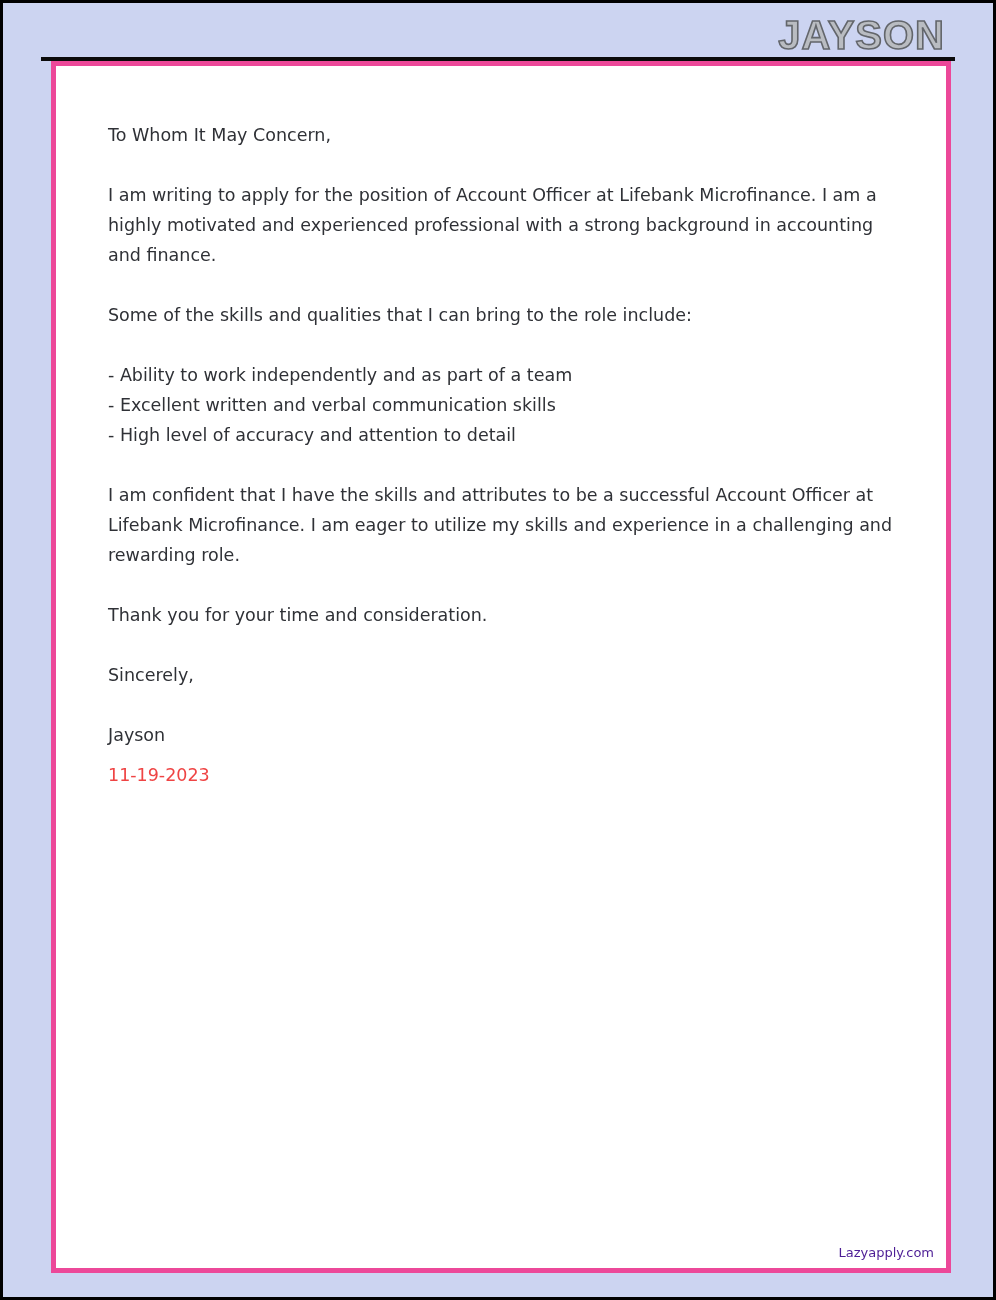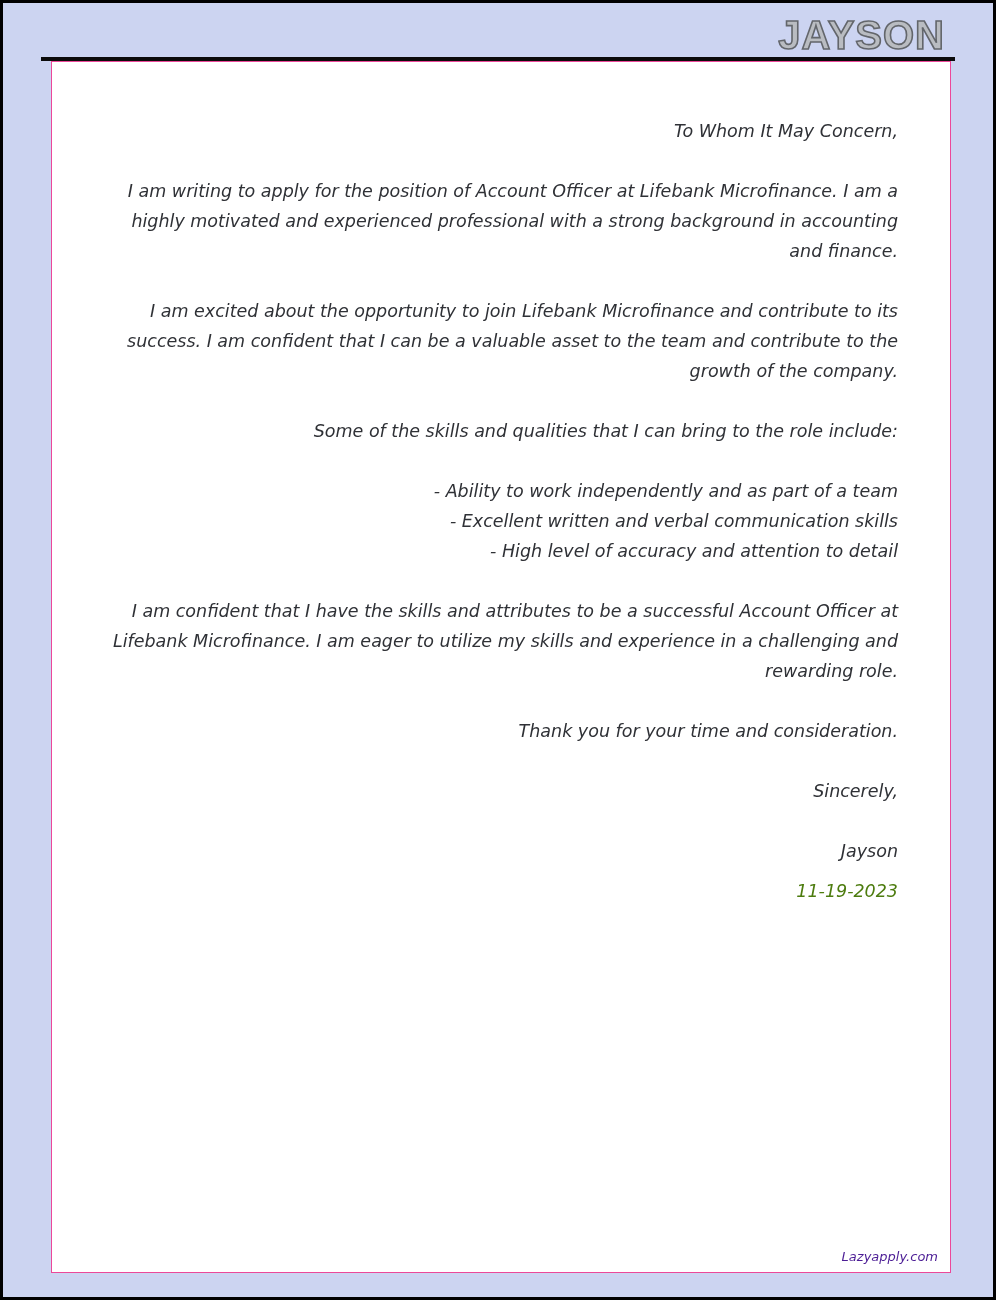--- a/index.html
+++ b/index.html
@@ -1,15 +1,15 @@
 <!DOCTYPE html>
 <html><head>
 <meta charset="utf-8">
 <style>
-  * { box-sizing: border-box; margin: 0; padding: 0; text-align: right; }
+  * { box-sizing: border-box; margin: 0; padding: 0; }
 
   html, body {
     width: 996px;
     height: 1300px;
   }
 
   body {
     font-family: "DejaVu Sans", "Liberation Sans", sans-serif;
     background: #ccd4f1;
   }
@@ -45,23 +45,22 @@
     background: #0b0b0b;
   }
 
   .page {
     position: absolute;
     top: 58px;
     left: 48px;
     width: 900px;
     height: 1212px;
     background: #ffffff;
-    border: 1px solid #ec4899;
+    border: 5px solid #ec4899;
     padding: 54px 52px 0 52px;
-    font-style: italic;
   }
 
   .letter {
     color: #2f3136;
     font-size: 17.5px;
     line-height: 30px;
   }
 
   .letter p {
     margin: 0 0 30px 0;
@@ -69,21 +68,21 @@
 
   .skills {
     margin: 0 0 30px 0;
   }
 
   .skills div {
     line-height: 30px;
   }
 
   .date-link {
-    color: #4d7c0f;
+    color: #ef4444;
     margin-bottom: 0;
     cursor: pointer;
   }
 
   .sign-name {
     margin-bottom: 10px !important;
   }
 
   .watermark {
     position: absolute;
@@ -102,21 +101,20 @@
 
   <div class="top-rule"></div>
 
   <div class="page">
     <div class="letter">
 
       <p>To Whom It May Concern,</p>
 
       <p>I am writing to apply for the position of Account Officer at Lifebank Microfinance. I am a highly motivated and experienced professional with a strong background in accounting and finance.</p>
 
-      <p>I am excited about the opportunity to join Lifebank Microfinance and contribute to its success. I am confident that I can be a valuable asset to the team and contribute to the growth of the company.</p>
 
       <p>Some of the skills and qualities that I can bring to the role include:</p>
 
       <div class="skills">
         <div>- Ability to work independently and as part of a team</div>
         <div>- Excellent written and verbal communication skills</div>
         <div>- High level of accuracy and attention to detail</div>
       </div>
 
       <p>I am confident that I have the skills and attributes to be a successful Account Officer at Lifebank Microfinance. I am eager to utilize my skills and experience in a challenging and rewarding role.</p>

